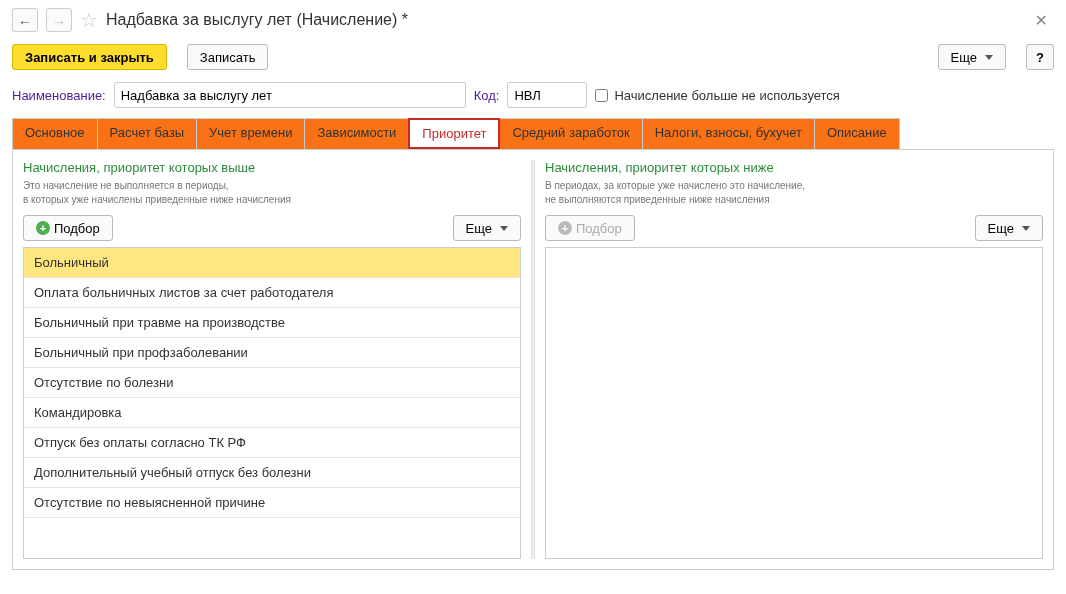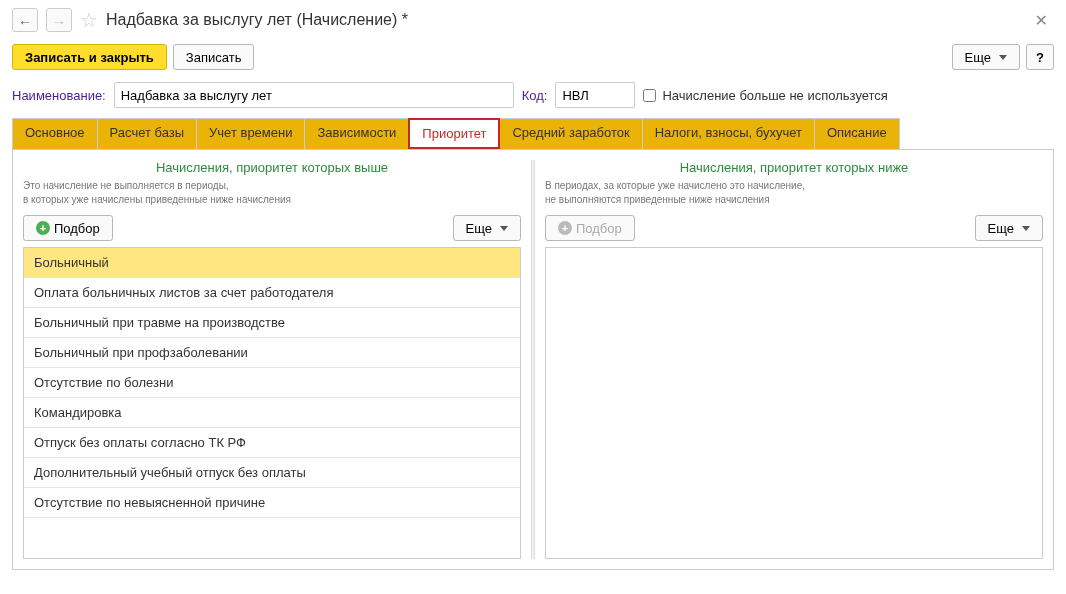--- a/index.html
+++ b/index.html
@@ -3,36 +3,36 @@
   <meta charset="utf-8">
   <style>
     * { box-sizing: border-box; margin: 0; padding: 0; }
     body { font-family: Arial, sans-serif; font-size: 13px; color: #333; background: #fff; padding: 8px 12px; width: 1066px; }
     .header-row { display: flex; align-items: center; gap: 8px; margin-bottom: 12px; }
     .nav-btn { width: 26px; height: 24px; border: 1px solid #ccc; background: #fafafa; border-radius: 3px; cursor: pointer; display: flex; align-items: center; justify-content: center; font-size: 14px; color: #555; }
     .nav-btn.disabled { color: #bbb; }
     .star-icon { font-size: 20px; color: #ccc; cursor: pointer; }
     .page-title { font-size: 16px; color: #333; font-weight: normal; }
     .close-x { margin-left: auto; font-size: 16px; color: #888; cursor: pointer; padding: 2px 6px; }
-    .toolbar-row { display: flex; align-items: flex-end; gap: 6px; margin-bottom: 12px; }
+    .toolbar-row { display: flex; align-items: flex-end; gap: 20px; margin-bottom: 12px; }
     .btn { height: 26px; padding: 0 12px; border: 1px solid #b8b8b8; background: #fafafa; border-radius: 3px; cursor: pointer; font-size: 13px; display: inline-flex; align-items: center; gap: 4px; }
     .btn-primary { background: #ffdd2d; border-color: #d4b800; font-weight: bold; }
     .btn-more::after { content: ""; border-left: 4px solid transparent; border-right: 4px solid transparent; border-top: 5px solid #555; margin-left: 4px; }
     .btn-help { width: 28px; justify-content: center; font-weight: bold; }
     .spacer { flex: 1; }
     .form-row { display: flex; align-items: center; gap: 8px; margin-bottom: 10px; }
     .label { font-size: 13px; color: #4c1d95; }
     .input-text { height: 26px; border: 1px solid #ccc; padding: 0 6px; font-size: 13px; border-radius: 2px; }
     .checkbox-row { display: inline-flex; align-items: center; gap: 6px; }
     .tabs { display: flex; border-bottom: 1px solid #ccc; }
-    .tab { padding: 6px 12px; border: 1px solid #ccc; border-bottom: none; background: #eab308; cursor: pointer; font-size: 13px; margin-right: -1px; position: relative; top: 0; }
+    .tab { padding: 6px 12px; border: 1px solid #ccc; border-bottom: none; background: #f97316; cursor: pointer; font-size: 13px; margin-right: -1px; position: relative; top: 0; }
     .tab.active { background: #fff; border: 2px solid #c62828; color: #c62828; z-index: 2; }
     .panels { display: flex; gap: 10px; border: 1px solid #ccc; border-top: none; padding: 10px; height: 420px; }
     .panel { flex: 1; display: flex; flex-direction: column; min-width: 0; }
-    .panel-title { color: #2e8b3d; font-size: 13px; margin-bottom: 4px; text-align: center; }
+    .panel-title { color: #2e8b3d; font-size: 13px; margin-bottom: 4px; }
     .panel-desc { color: #777; font-size: 10px; line-height: 1.4; margin-bottom: 8px; }
     .panel-toolbar { display: flex; align-items: center; gap: 6px; margin-bottom: 6px; }
     .plus-icon { width: 14px; height: 14px; border-radius: 50%; background: #4caf50; color: #fff; display: inline-flex; align-items: center; justify-content: center; font-size: 11px; font-weight: bold; }
     .plus-icon.disabled { background: #bbb; }
     .list-box { flex: 1; border: 1px solid #ccc; overflow-y: auto; background: #fff; }
     .list-item { padding: 7px 10px; border-bottom: 1px solid #e5e5e5; cursor: pointer; font-size: 13px; }
     .list-item.selected { background: #ffe680; }
     .divider-v { width: 4px; background: #f0f0f0; border-left: 1px solid #ddd; border-right: 1px solid #ddd; cursor: col-resize; }
   </style>
 </head>
@@ -49,21 +49,21 @@
 <div class="toolbar-row">
   <button class="btn btn-primary">Записать и закрыть</button>
   <button class="btn">Записать</button>
   <div class="spacer"></div>
   <button class="btn btn-more">Еще</button>
   <button class="btn btn-help">?</button>
 </div>
 
 <div class="form-row">
   <span class="label">Наименование:</span>
-  <input class="input-text" style="width: 400px;" value="Надбавка за выслугу лет">
+  <input class="input-text" style="width: 352px;" value="Надбавка за выслугу лет">
   <span class="label">Код:</span>
   <input class="input-text" style="width: 80px;" value="НВЛ">
   <label class="checkbox-row">
     <input type="checkbox" style="">
     <span>Начисление больше не используется</span>
   </label>
 </div>
 
 <div class="tabs">
   <div class="tab">Основное</div>
@@ -91,21 +91,21 @@
       <button class="btn btn-more">Еще</button>
     </div>
     <div class="list-box" id="left-list">
         <div class="list-item selected">Больничный</div>
         <div class="list-item">Оплата больничных листов за счет работодателя</div>
         <div class="list-item">Больничный при травме на производстве</div>
         <div class="list-item">Больничный при профзаболевании</div>
         <div class="list-item">Отсутствие по болезни</div>
         <div class="list-item">Командировка</div>
         <div class="list-item">Отпуск без оплаты согласно ТК РФ</div>
-        <div class="list-item">Дополнительный учебный отпуск без оплаты</div>
+        <div class="list-item">Дополнительный учебный отпуск без болезни</div>
         <div class="list-item">Отсутствие по невыясненной причине</div>
       </div>
   </div>
 
   <div class="divider-v"></div>
 
   <div class="panel">
     <div class="panel-title">Начисления, приоритет которых ниже</div>
     <div class="panel-desc">
       <span>В периодах, за которые уже начислено это начисление,</span><br><span>не выполняются приведенные ниже начисления</span>

